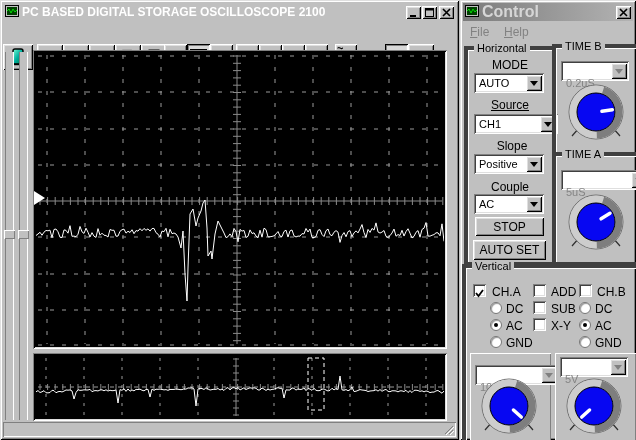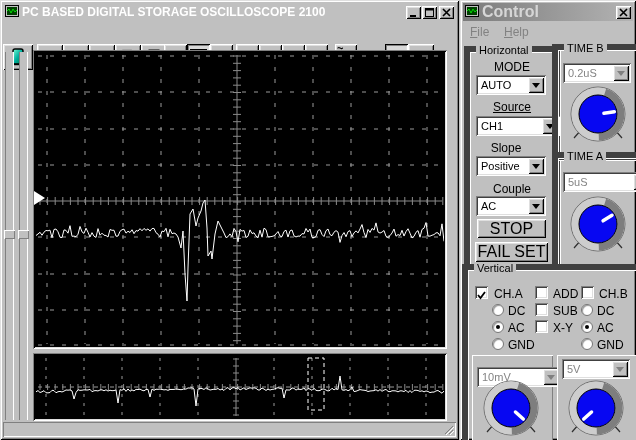--- a/index.html
+++ b/index.html
@@ -33,34 +33,34 @@
   .tildebtn .lt{position:absolute;left:8px;top:6px;font-size:13px;font-family:"Liberation Serif",serif;font-weight:bold;}
   .ratio{font-size:10px;font-weight:bold;}
   
   .screen{background:#000;}
   .trigger{width:0;height:0;border-top:7px solid transparent;border-bottom:7px solid transparent;
            border-left:11px solid #fff;}
   
   .slidetrack{width:9px;background:#c0c0c0;box-shadow:inset 1px 0 0 #808080,inset -1px 0 0 #fff;}
   .thumb{width:11px;height:9px;}
   
-  .gbox{border:6px solid #404040;box-shadow:inset 1px 1px 0 #fff,1px 1px 0 #fff;}
+  .gbox{border:4px solid #404040;box-shadow:inset 1px 1px 0 #fff,1px 1px 0 #fff;}
   .glabel{position:absolute;top:-8px;left:6px;background:#c0c0c0;font-size:11px;padding:0 3px;white-space:nowrap;}
   .lbl{font-size:12px;color:#000;white-space:nowrap;}
   .ctr{text-align:center;}
   .combo{height:20px;background:#fff;box-shadow:inset 1px 1px 0 #808080,inset -1px -1px 0 #fff,
          inset 2px 2px 0 #404040,inset -2px -2px 0 #dfdfdf;}
   .combo .val{position:absolute;left:5px;top:4px;font-size:11px;color:#000;}
   .combo .cbtn{position:absolute;right:2px;top:2px;bottom:2px;width:16px;background:#c0c0c0;
         box-shadow:inset 1px 1px 0 #fff,inset -1px -1px 0 #000,inset 2px 2px 0 #dfdfdf,inset -2px -2px 0 #808080;
         display:flex;align-items:center;justify-content:center;}
   .arrow{width:0;height:0;border:4px solid transparent;border-top:5px solid #000;margin-top:4px;}
-  .combo.disabled .val{color:#848484;}
+  .combo.disabled .val{color:#848484;margin-top:12px;}
   .combo.disabled .arrow{border-top-color:#808080;}
-  .btn95{display:flex;align-items:center;justify-content:center;font-size:16px;color:#000;}
+  .btn95{display:flex;align-items:center;justify-content:center;font-size:12px;color:#000;}
   .cb{width:13px;height:13px;background:#fff;box-shadow:inset 1px 1px 0 #808080,inset -1px -1px 0 #fff,
       inset 2px 2px 0 #404040,inset -2px -2px 0 #dfdfdf;}
   .cb svg{visibility:hidden;margin:2px 0 0 2px;}
   .cb.on svg{visibility:visible;}
   .rb{width:12px;height:12px;border-radius:50%;background:#fff;border:1px solid #767676;
       box-shadow:inset 1px 1px 1px #9a9a9a;box-sizing:border-box;}
   .rb .dot{display:none;width:4px;height:4px;border-radius:50%;background:#000;margin:3px 0 0 3px;}
   .rb.on .dot{display:block;}
   .menuitem{font-size:12px;color:#828282;}
   .menuitem u{text-decoration:underline;}
@@ -457,39 +457,39 @@
           </span>
       </div>
       <div class="abs lbl ctr" style="left:0;top:8px;width:84px;">MODE</div>
       <div class="abs lbl ctr" style="left:0;top:48px;width:84px;text-decoration:underline;">Source</div>
       <div class="abs combo" style="left:6px;top:64px;width:84px;">
         <span class="val">CH1</span>
         <span class="cbtn">
             <span class="arrow"></span>
           </span>
       </div>
-      <div class="abs lbl ctr" style="left:0;top:89px;width:72px;">Slope</div>
+      <div class="abs lbl ctr" style="left:8px;top:89px;width:72px;">Slope</div>
       <div class="abs combo" style="left:6px;top:104px;width:70px;">
         <span class="val">Positive</span>
         <span class="cbtn">
             <span class="arrow"></span>
           </span>
       </div>
       <div class="abs lbl ctr" style="left:0;top:130px;width:84px;">Couple</div>
       <div class="abs combo" style="left:6px;top:144px;width:70px;">
         <span class="val">AC</span>
         <span class="cbtn">
             <span class="arrow"></span>
           </span>
       </div>
       <div class="abs btn95 raised" style="left:7px;top:167px;width:69px;height:19px;">
         <span>STOP</span>
       </div>
       <div class="abs btn95 raised" style="left:5px;top:190px;width:73px;height:20px;">
-        <span>FAIL SET</span>
+        <span>AUTO SET</span>
       </div>
     </div>
 
     <div class="abs gbox" style="left:92px;top:44px;width:80px;height:104px;">
       <span class="glabel">TIME B</span>
       <div class="abs combo disabled" style="left:5px;top:13px;width:68px;">
         <span class="val">0.2uS</span>
         <span class="cbtn">
             <span class="arrow"></span>
           </span>

